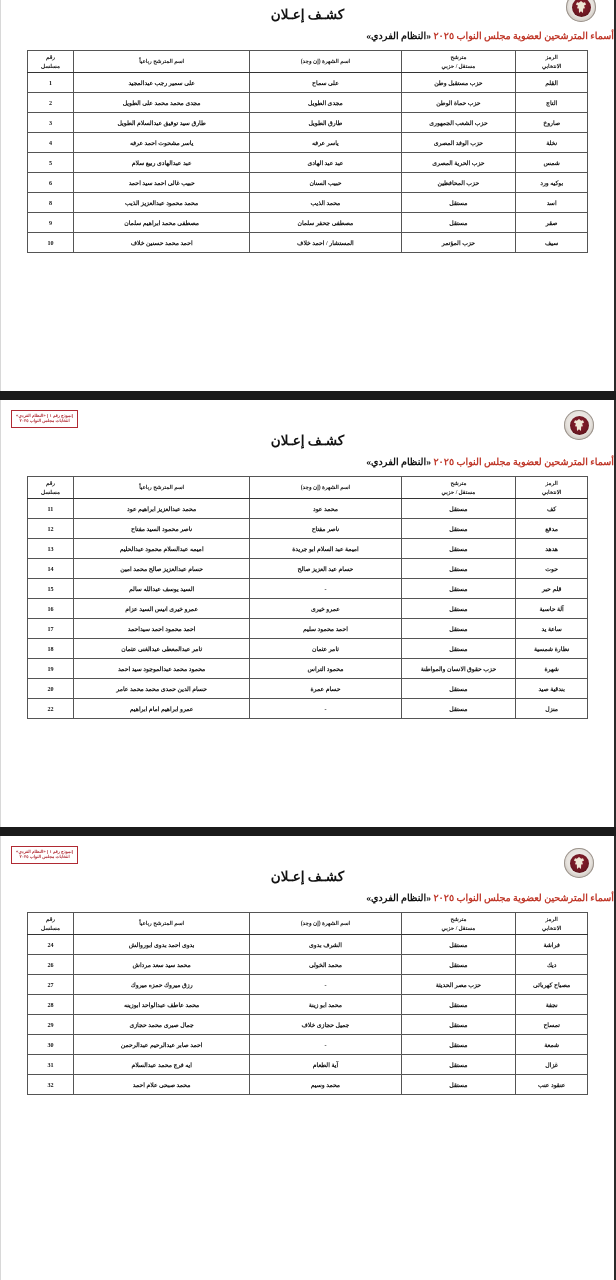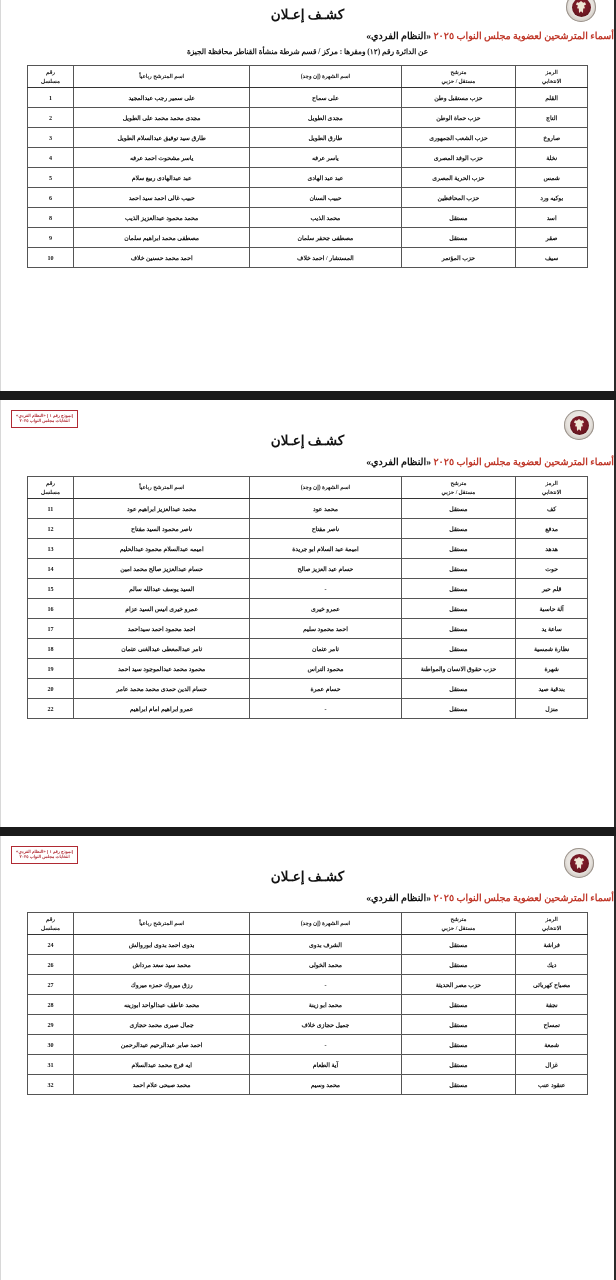--- a/index.html
+++ b/index.html
@@ -189,21 +189,20 @@
       </div>
     </div>
 
     <h1 class="kashf kashf-p1">كشـف إعـلان</h1>
 
     <div class="subtitle">
       <span>أسماء المترشحين لعضوية مجلس النواب ٢٠٢٥</span>
       <span class="black">«النظام الفردي»</span>
     </div>
 
-    <div class="district">عن الدائرة رقم (١٢)  ومقرها : مركز / قسم شرطة  منشأة القناطر   محافظة الجيزة</div>
 
     <div class="tbl-wrap">
       <table class="cand">
         <colgroup>
           <col class="c-symbol">
             <col class="c-party">
             <col class="c-fame">
             <col class="c-name">
             <col class="c-serial">
         </colgroup>

